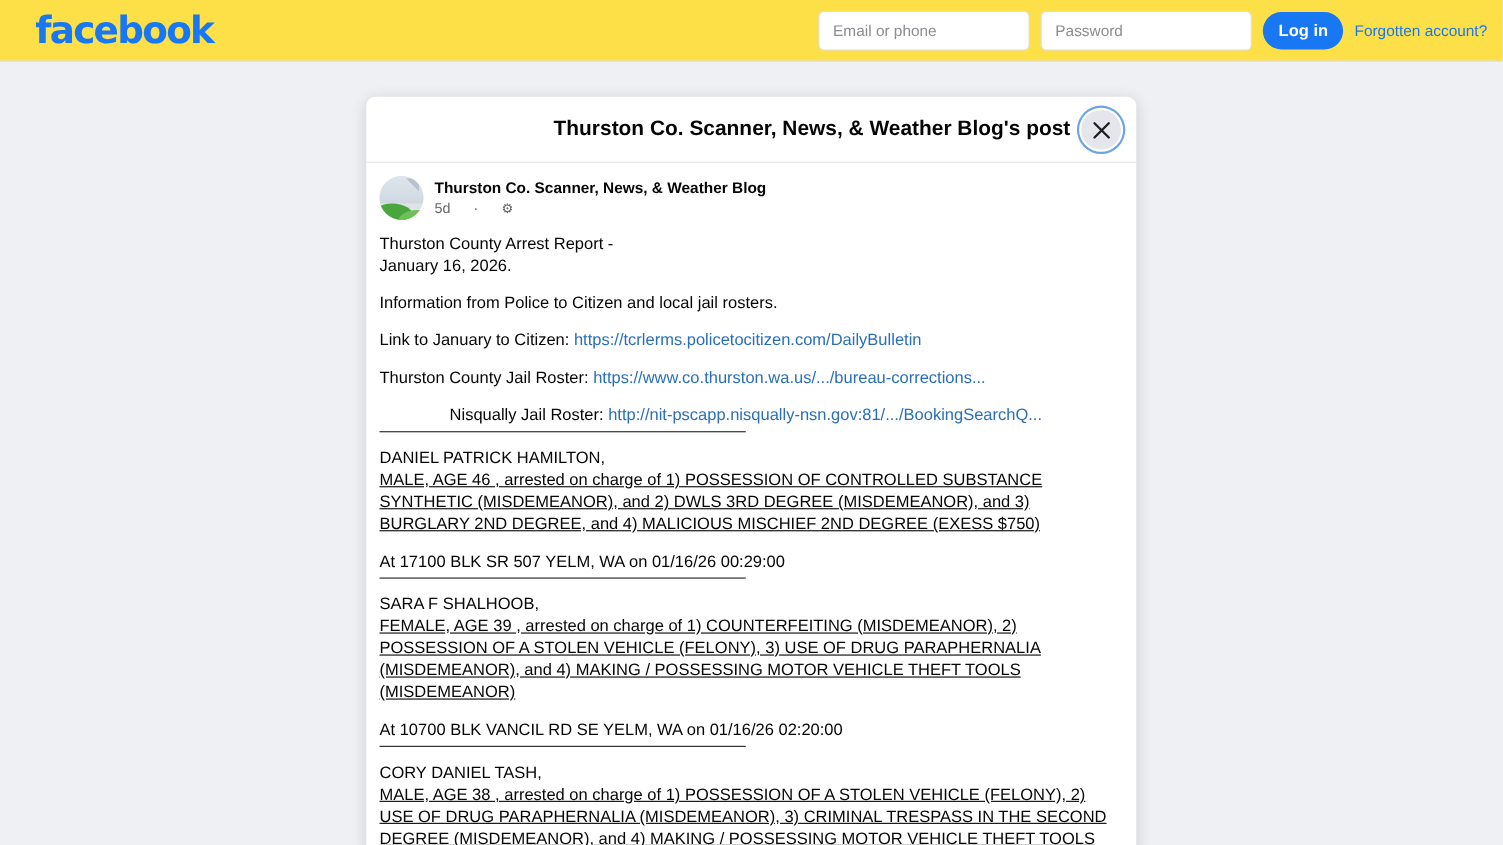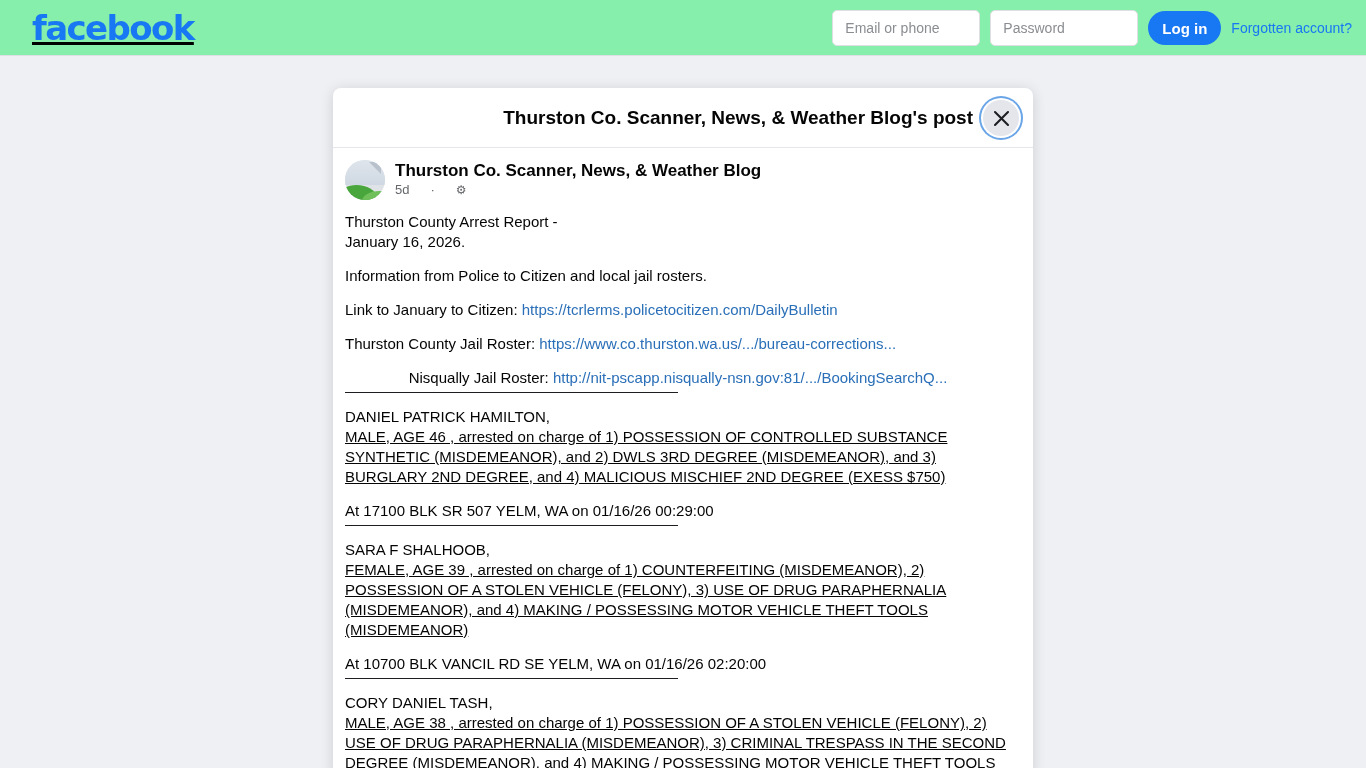--- a/index.html
+++ b/index.html
@@ -9,26 +9,25 @@
     overflow: hidden;
     background: #eef0f4;
     font-family: "Liberation Sans", sans-serif;
   }
 
   
   .fb-header {
     position: absolute;
     top: 0; left: 0;
     width: 1366px; height: 56px;
-    background: #86efac;
+    background: #fde047;
     border-bottom: 1px solid #dddfe2;
     display: flex;
     align-items: center;
     z-index: 5;
-    text-decoration: underline;
   }
   .fb-logo {
     margin-left: 32px;
     font-family: "DejaVu Sans", sans-serif;
     font-size: 34px;
     font-weight: bold;
     letter-spacing: -1.6px;
     color: #1877f2;
     line-height: 1;
     user-select: none;
@@ -36,21 +35,21 @@
   .login-area {
     position: absolute;
     right: 14px;
     top: 0;
     height: 56px;
     display: flex;
     align-items: center;
     gap: 10px;
   }
   .login-input {
-    width: 148px;
+    width: 192px;
     height: 36px;
     border: 1px solid #dddfe2;
     border-radius: 5px;
     background: #fff;
     padding: 0 12px;
     font-size: 14px;
     color: #1c1e21;
     outline: none;
   }
   .login-input::placeholder { color: #8a8d91; }
@@ -160,21 +159,21 @@
     position: absolute; right: 4px; top: 2px;
     width: 12px; height: 12px;
     background: #b9c2cc;
     clip-path: polygon(0 0, 100% 0, 100% 100%);
   }
   .post-meta {
     margin-left: 10px;
     padding-top: 1px;
   }
   .post-author {
-    font-size: 17px;
+    font-size: 14px;
     font-weight: bold;
     color: #050505;
     line-height: 19px;
     cursor: pointer;
   }
   .post-sub {
     font-size: 13px;
     color: #65676b;
     line-height: 18px;
     margin-top: 1px;

